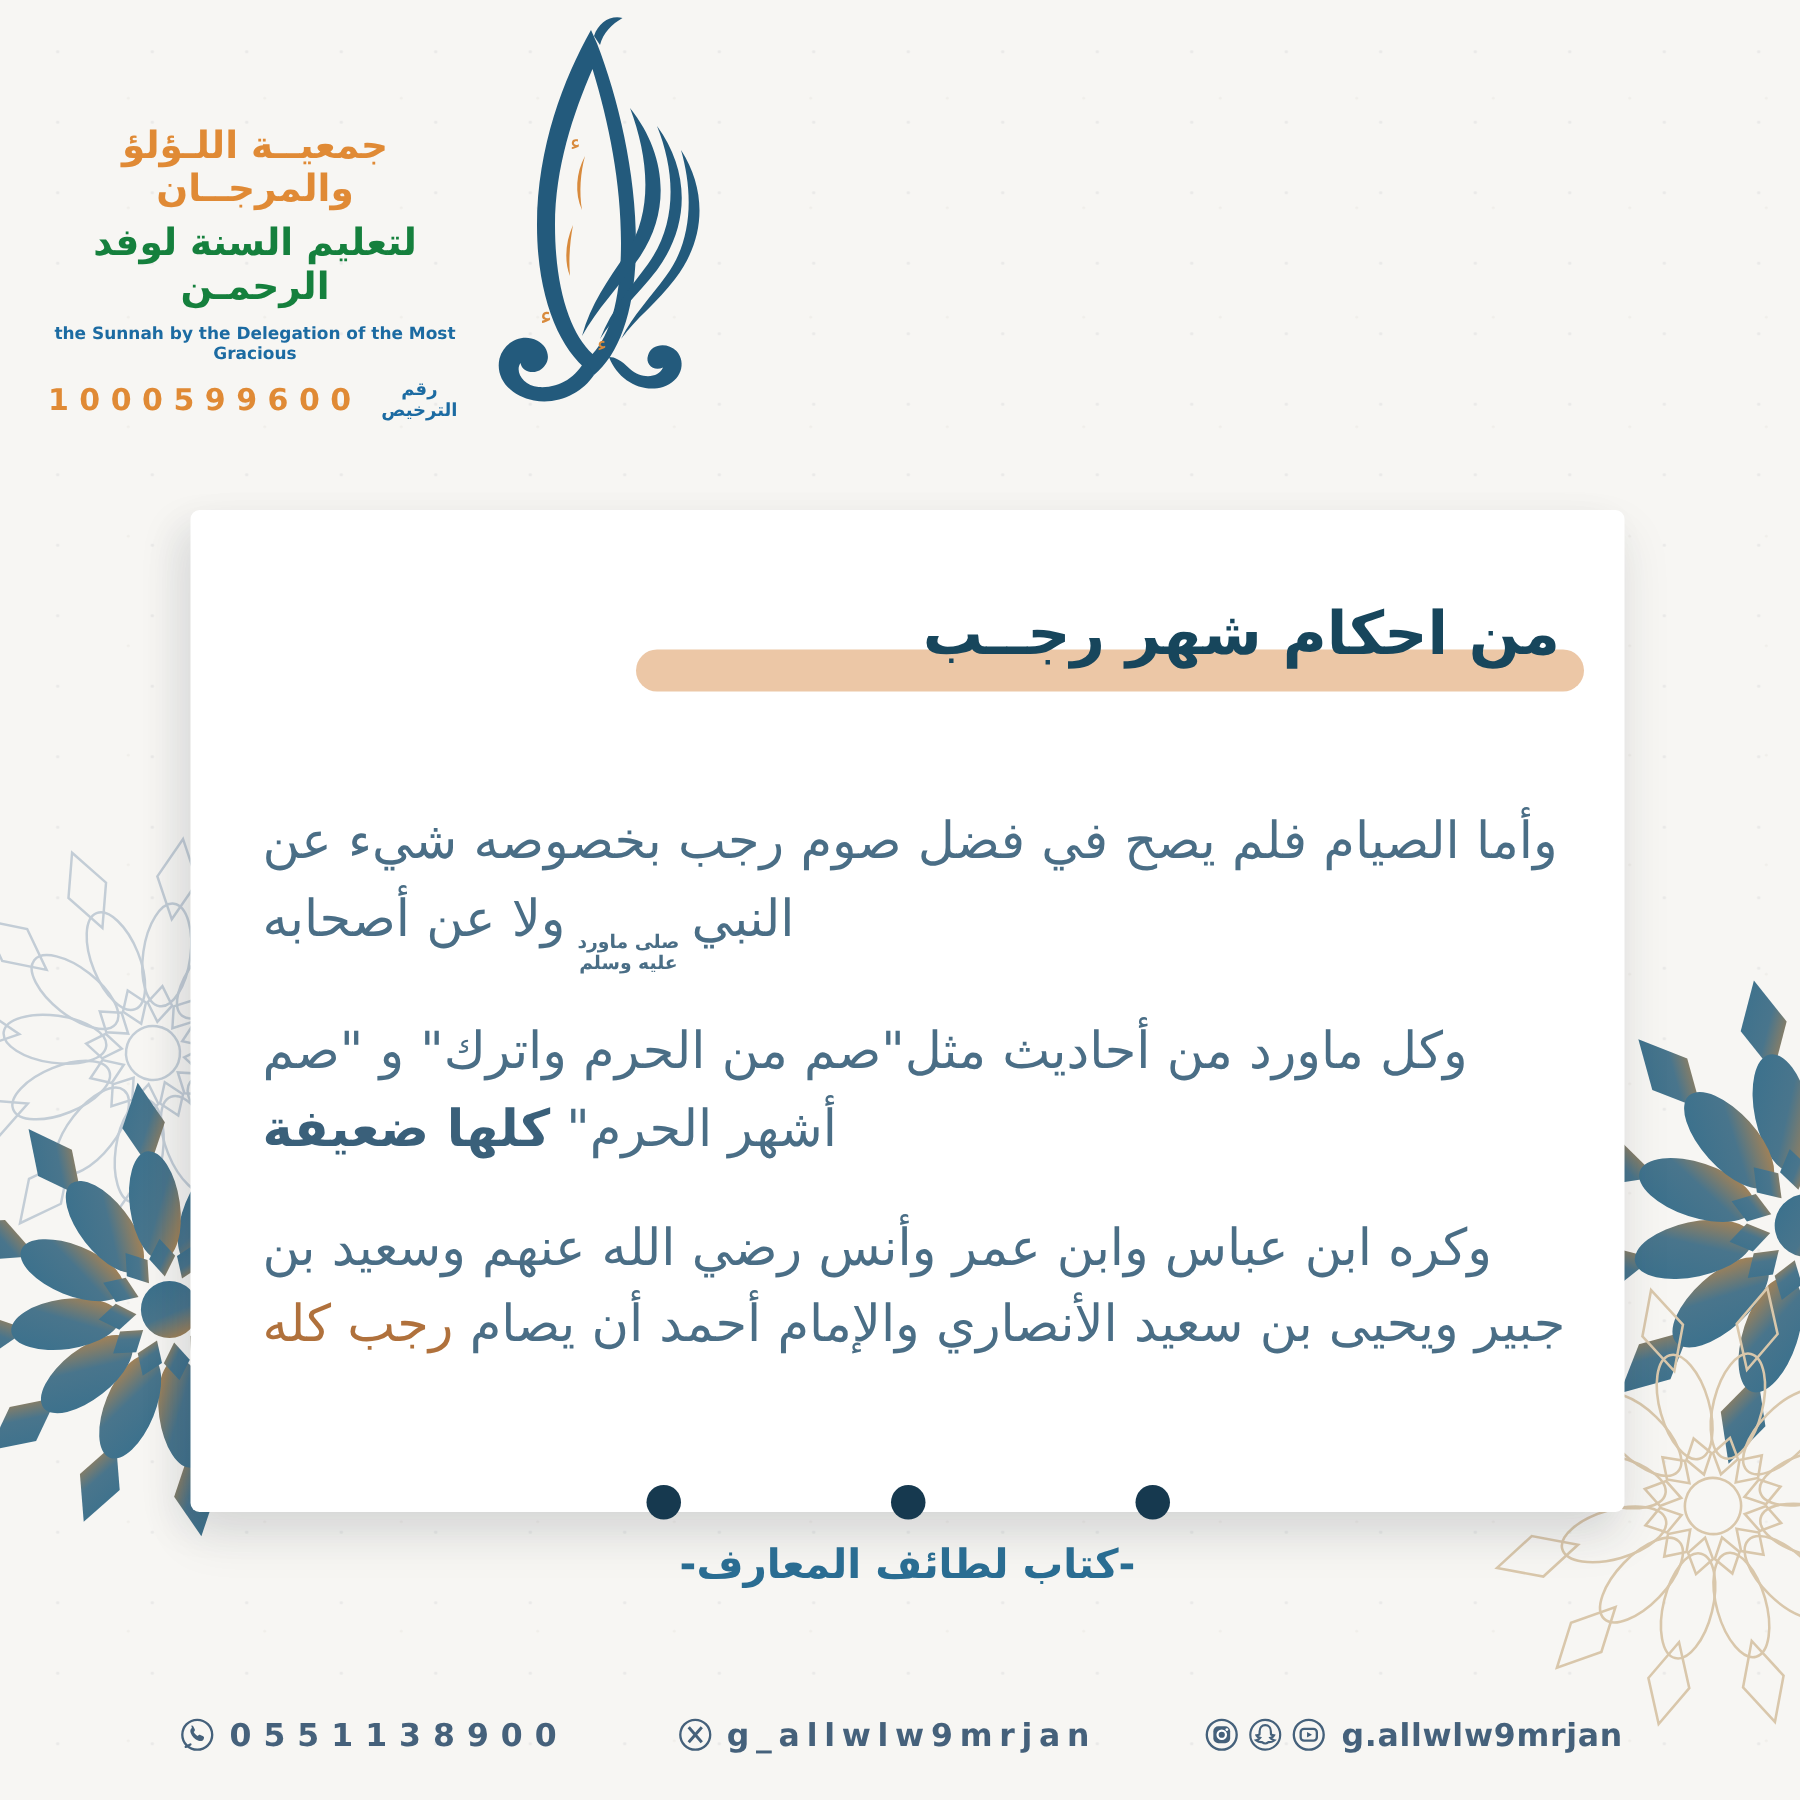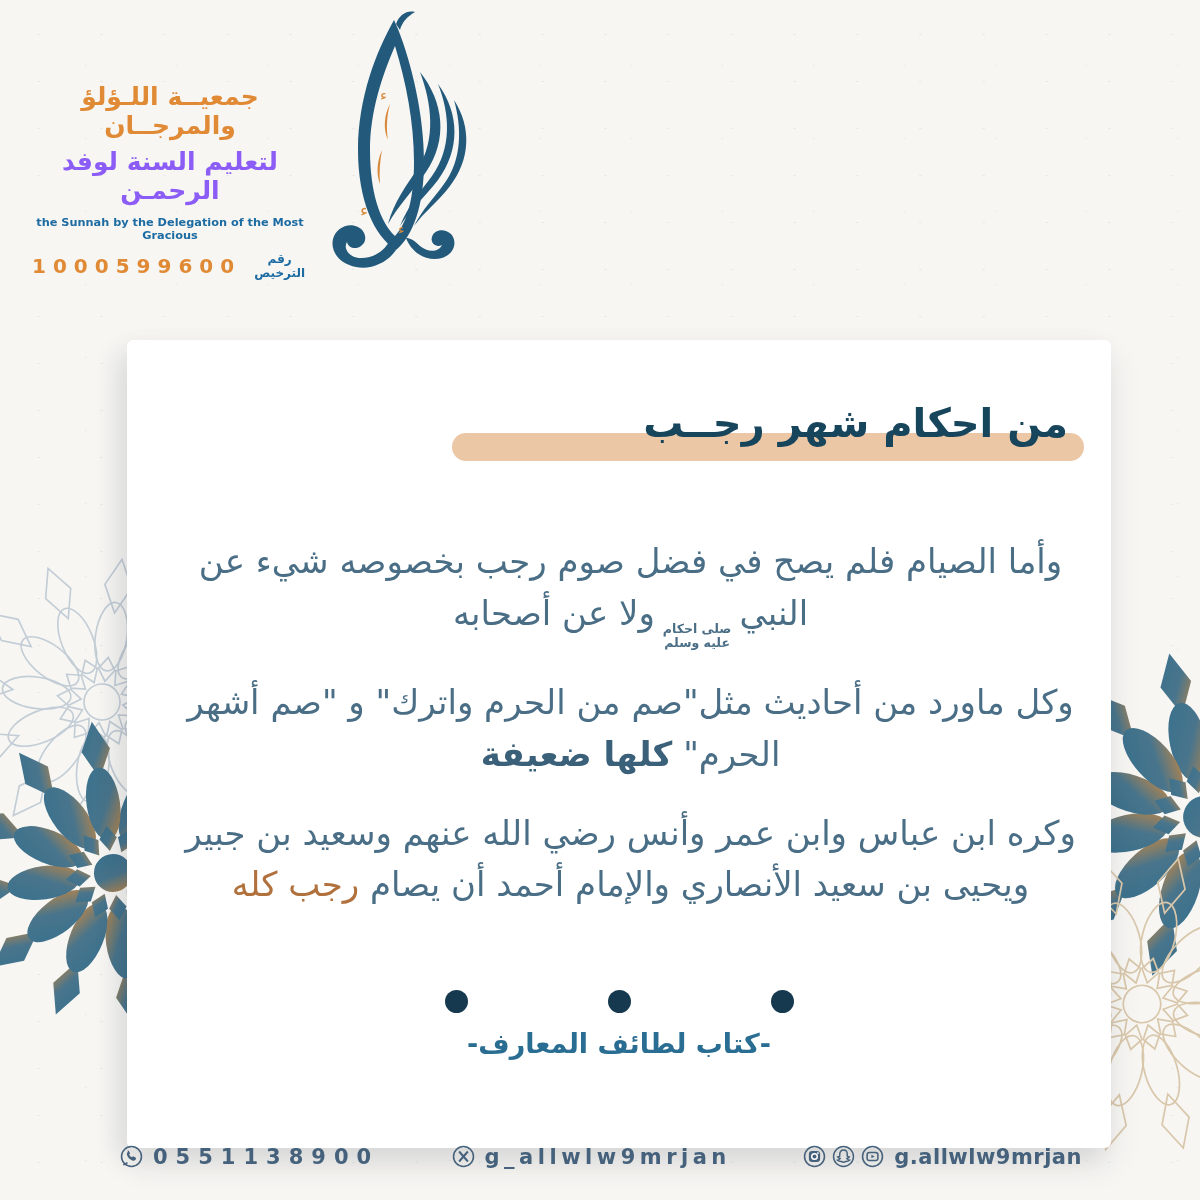--- a/index.html
+++ b/index.html
@@ -19,45 +19,44 @@
   
   .deco{position:absolute;z-index:1;}
   .deco-outline-left{left:-48px;top:552px;width:300px;height:300px;transform:rotate(8deg);}
   .deco-fill-left{left:-46px;top:714px;width:318px;height:318px;transform:rotate(22deg);}
   .deco-fill-right{left:1030px;top:643px;width:348px;height:348px;transform:rotate(-12deg);}
   .deco-outline-right{left:986px;top:848px;width:312px;height:312px;transform:rotate(14deg);}
 
   
   .header{position:absolute;left:32px;top:82px;width:276px;z-index:3;text-align:center;}
   .org-ar-1{font-size:25px;font-weight:bold;color:#e08a35;direction:rtl;margin-bottom:7px;}
-  .org-ar-2{font-size:25px;font-weight:bold;color:#8b5cf6;direction:rtl;margin-bottom:11px;}
+  .org-ar-2{font-size:25px;font-weight:bold;color:#15803d;direction:rtl;margin-bottom:11px;}
   .org-en-1{font-size:20px;font-weight:bold;color:#e08a35;letter-spacing:.5px;margin-bottom:4px;}
   .org-en-2{font-size:11.3px;font-weight:bold;color:#1c6ba2;margin-bottom:10px;}
   .license-row{direction:rtl;display:flex;justify-content:center;align-items:center;gap:10px;}
   .license-label{font-size:12px;font-weight:bold;color:#1c6ba2;}
   .license-number{font-size:20px;font-weight:bold;color:#e08a35;letter-spacing:7px;direction:ltr;}
 
   .logo{position:absolute;left:302px;top:10px;width:190px;height:258px;z-index:3;}
 
   
   .card{
-    position:absolute;left:127px;top:340px;width:956px;height:808px;z-index:2;
+    position:absolute;left:127px;top:340px;width:956px;height:668px;z-index:2;
     background:#ffffff;border-radius:6px;
     box-shadow:-10px 10px 26px rgba(30,40,60,.08), 0 16px 34px rgba(30,40,60,.09);
-    padding-left:28px;
   }
   .title-wrap{position:absolute;top:58px;right:25px;left:25px;height:76px;}
   .title-pill{position:absolute;right:2px;top:35px;width:632px;height:28px;border-radius:14px;background:#ecc7a6;}
   .card-title{
     position:relative;z-index:1;margin:0;direction:rtl;text-align:right;padding-right:18px;
     font-size:40px;line-height:1.25;font-weight:bold;color:#17465c;
   }
   .card-body{
     position:absolute;top:196px;right:25px;left:48px;
-    direction:rtl;text-align:center;font-size:34px;line-height:1.52;color:#4a6e86;
+    direction:rtl;text-align:left;font-size:34px;line-height:1.52;color:#4a6e86;
   }
   .card-body p{margin:0 0 27px 0;}
   .honorific{
     display:inline-flex;flex-direction:column;align-items:center;vertical-align:-8px;
     font-size:12.5px;line-height:1.15;color:#4a6e86;margin:0 8px;font-weight:bold;
   }
   .bold-weak{font-weight:bold;color:#3a607a;}
   .hl-orange{color:#b0713c;}
   .dots{position:absolute;top:650px;left:0;right:0;display:flex;justify-content:center;gap:140px;}
   .dot{width:23px;height:23px;border-radius:50%;background:#16394f;}
@@ -160,21 +159,21 @@
 <div class="card">
 
   <div class="title-wrap">
     <div class="title-pill"></div>
     <h1 class="card-title">من احكام شهر رجــب</h1>
   </div>
 
   <div class="card-body">
     <p>
       <span>وأما الصيام فلم يصح في فضل صوم رجب بخصوصه شيء عن النبي</span><span class="honorific">
-          <span>صلى احكام</span>
+          <span>صلى ماورد</span>
           <span>عليه وسلم</span>
         </span><span>ولا عن أصحابه</span>
     </p>
     <p>
       <span>وكل ماورد من أحاديث مثل"صم من الحرم واترك" و "صم أشهر الحرم"</span>
       <span class="bold-weak">كلها ضعيفة</span>
     </p>
     <p>
       <span>وكره ابن عباس وابن عمر وأنس رضي الله عنهم وسعيد بن جبير ويحيى بن سعيد الأنصاري والإمام أحمد أن يصام</span>
       <span class="hl-orange">رجب كله</span>

